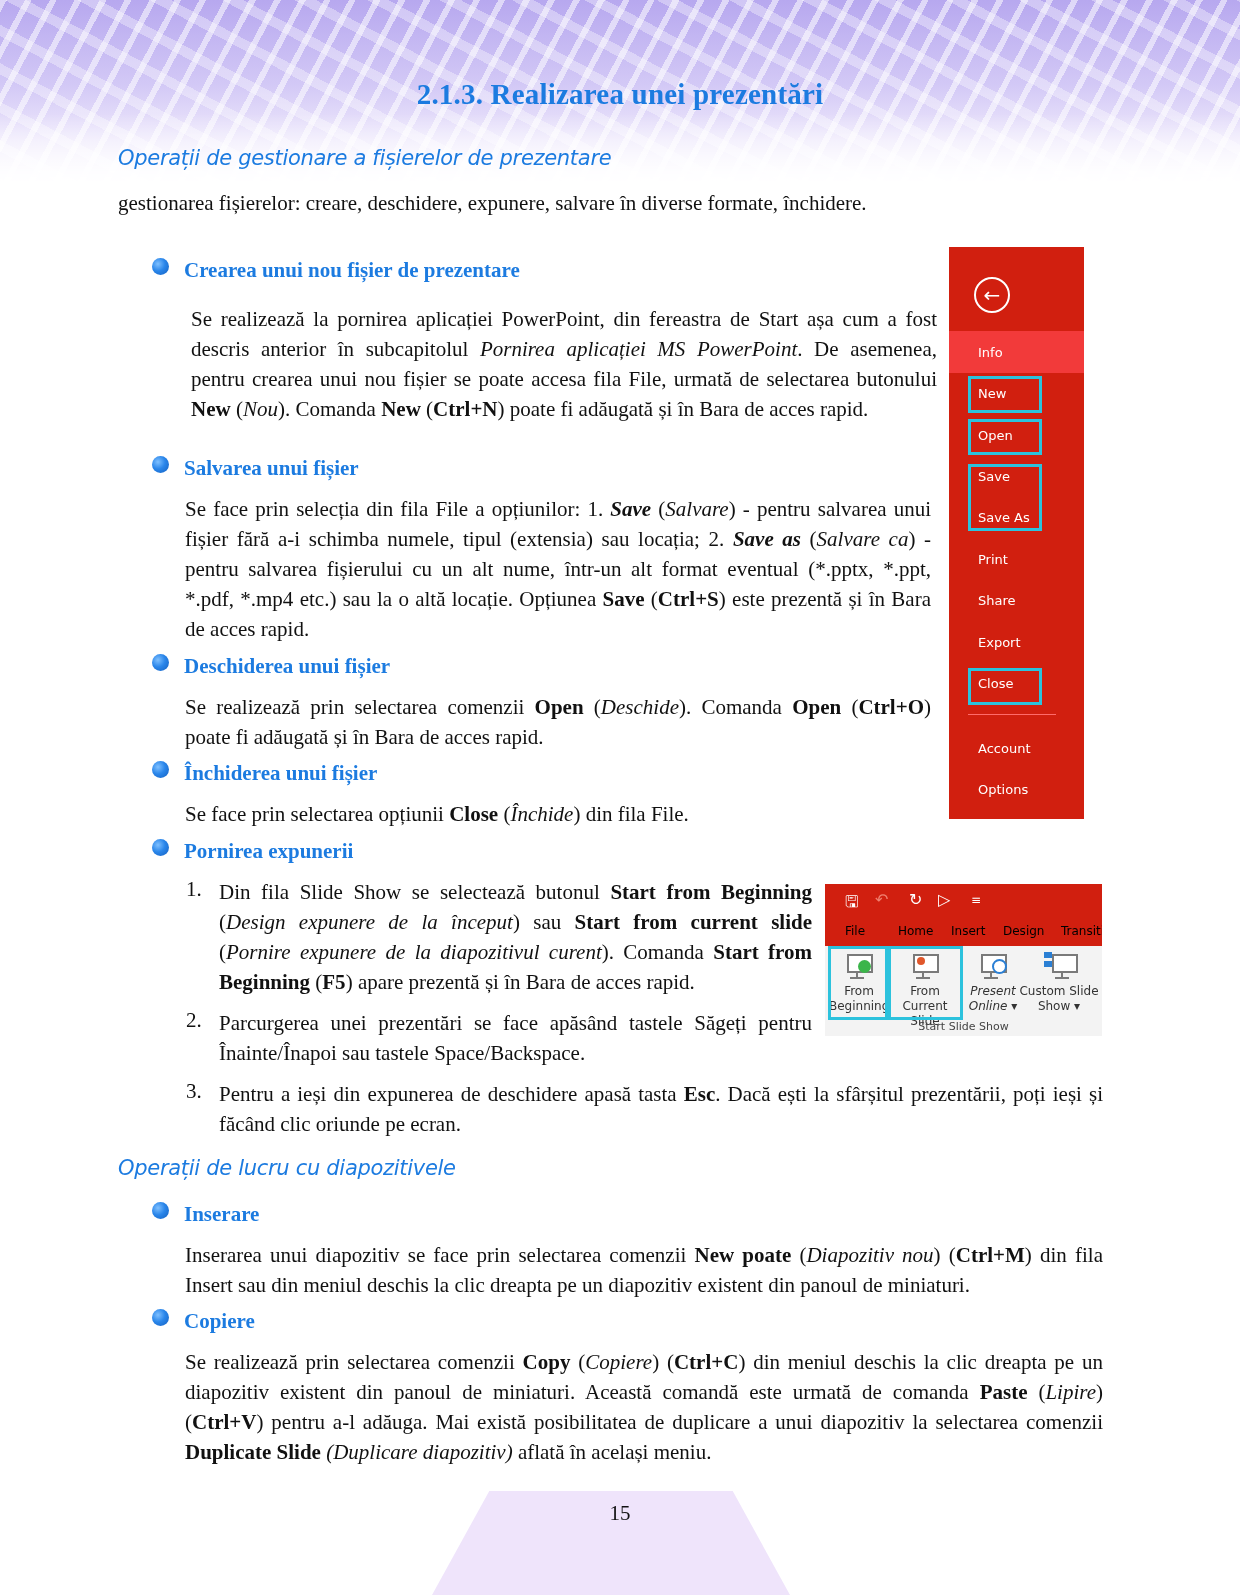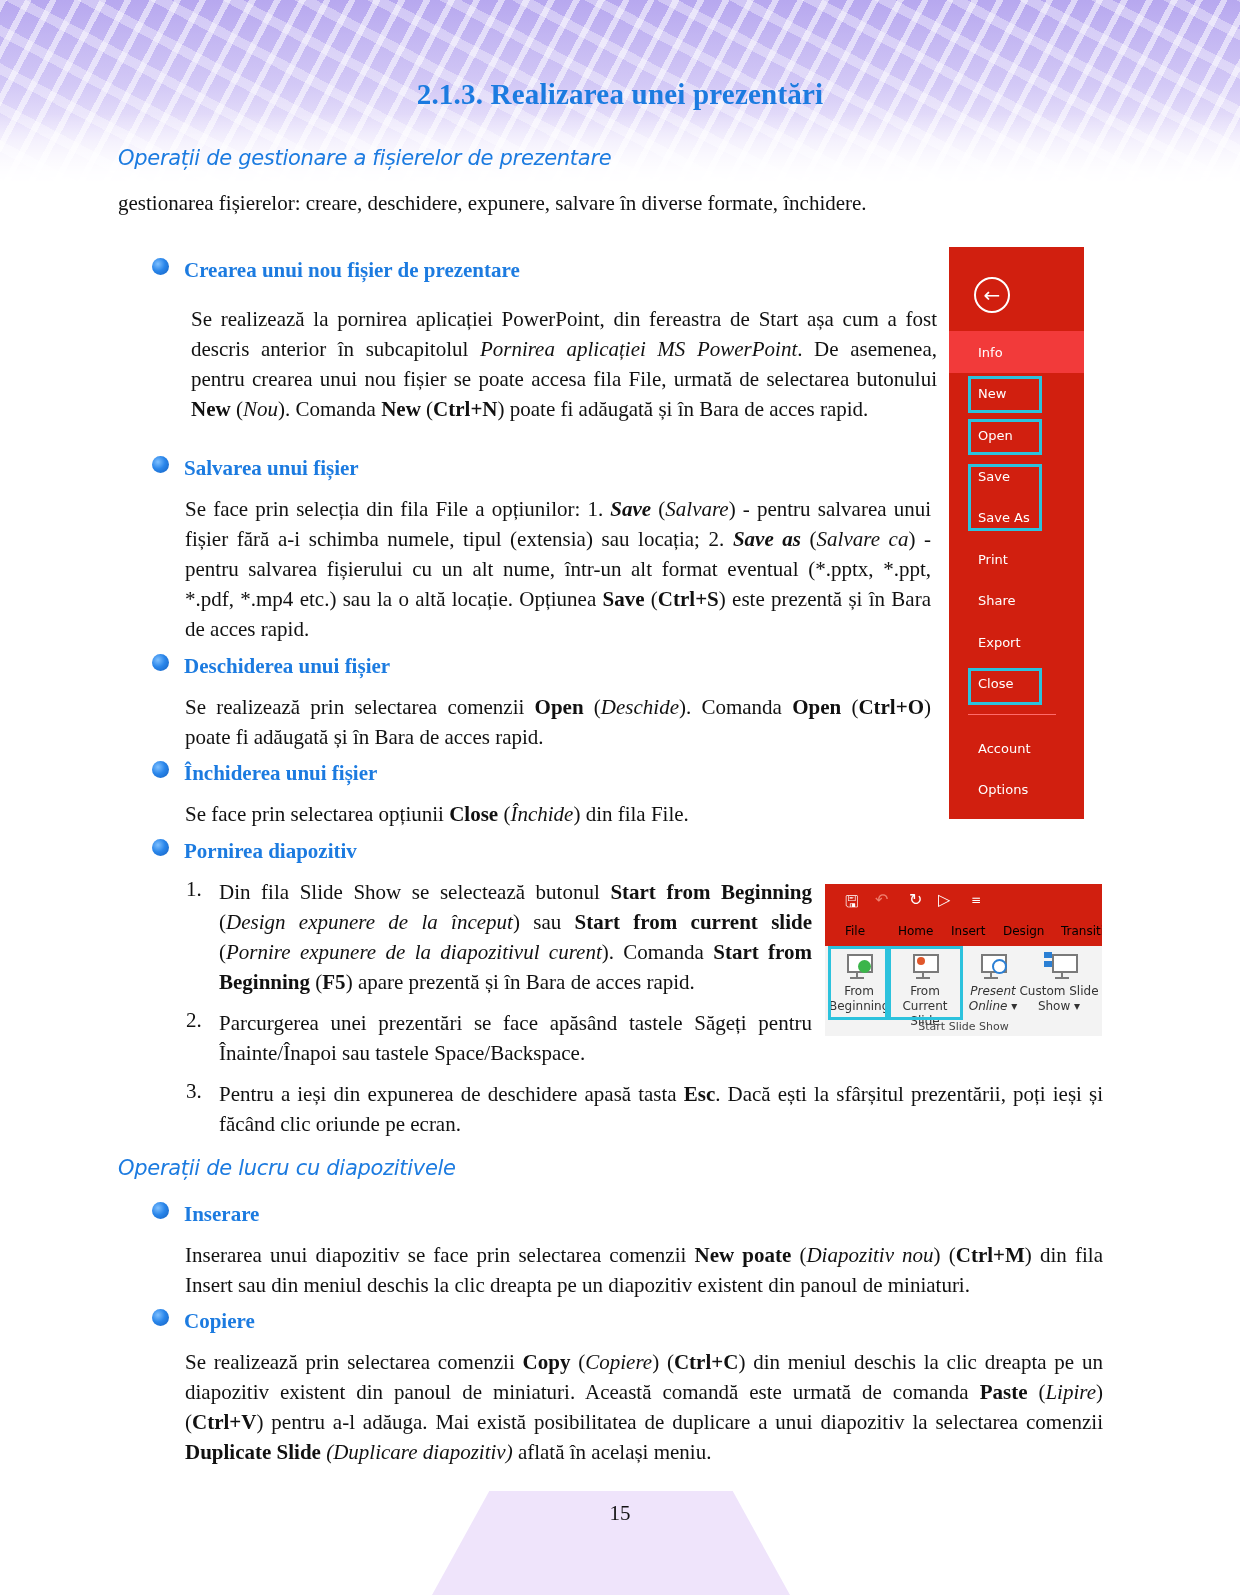--- a/index.html
+++ b/index.html
@@ -147,21 +147,21 @@
 <div class="bullet" style="top:761px">
   <span class="dot"></span>
   <span class="bullet-label">Închiderea unui fișier</span>
 </div>
 <div class="para" style="left:185px; top:799px; width:746px;">
   <span>Se face prin selectarea opțiunii </span><b>Close</b> (<i>Închide</i>)<span> din fila File.</span>
 </div>
 
 <div class="bullet" style="top:839px">
   <span class="dot"></span>
-  <span class="bullet-label">Pornirea diapozitiv</span>
+  <span class="bullet-label">Pornirea expunerii</span>
 </div>
 
 <div class="num" style="top:877px">1.</div>
 <div class="item-text" style="left:219px; top:877px; width:593px;">
   <span>Din fila Slide Show se selectează butonul </span><b>Start from Beginning</b> (<i>Design expunere de la început</i>)<span> sau  </span><b>Start from current slide</b> (<i>Pornire expunere de la diapozitivul curent</i>)<span>. Comanda </span><b>Start from Beginning</b> (<b>F5</b>)<span> apare prezentă și în Bara de acces rapid.</span>
 </div>
 
 <div class="num" style="top:1008px">2.</div>
 <div class="item-text" style="left:219px; top:1008px; width:593px;">Parcurgerea unei prezentări se face apăsând tastele Săgeți pentru Înainte/Înapoi sau tastele Space/Backspace.</div>
 

